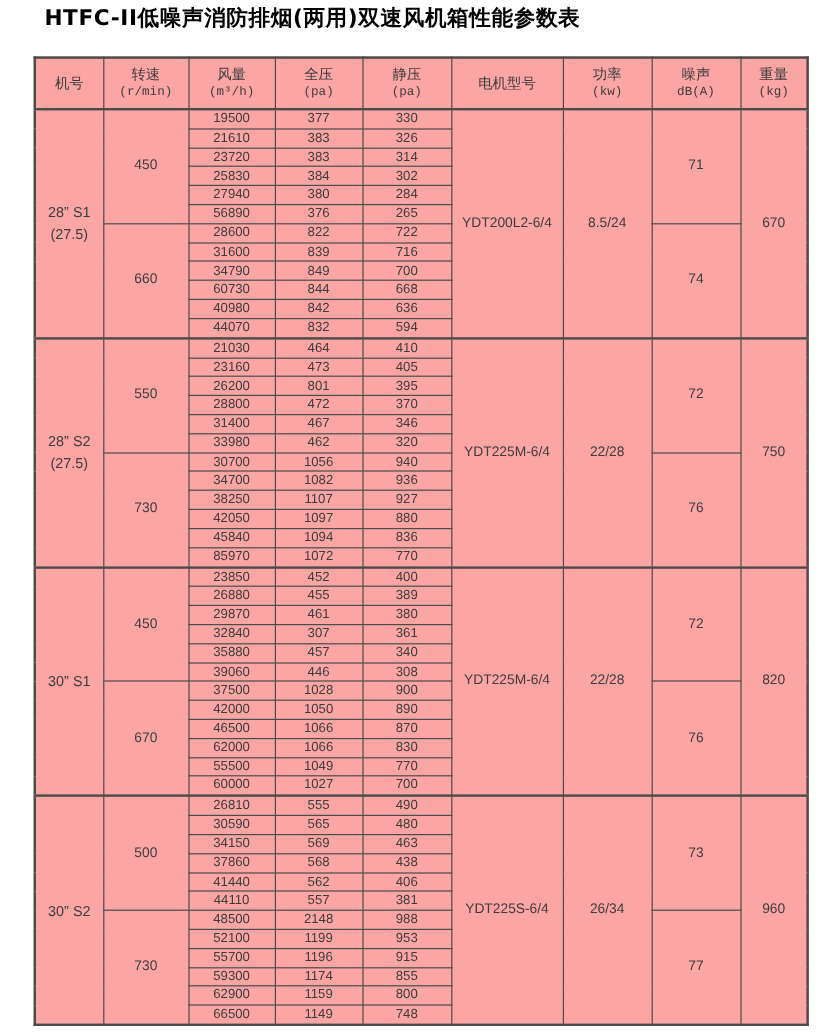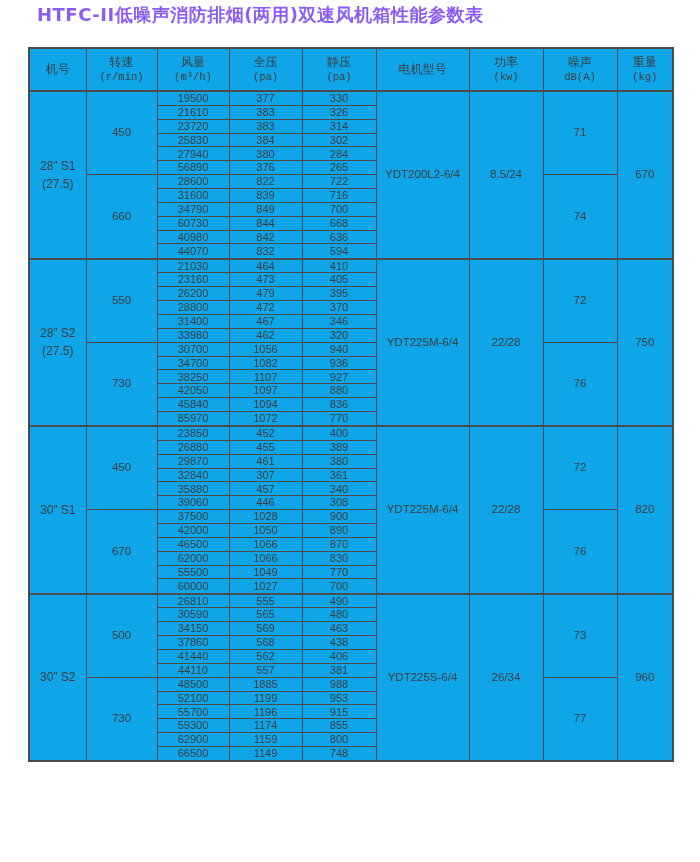--- a/index.html
+++ b/index.html
@@ -2,27 +2,27 @@
 <html><head>
 <meta charset="utf-8">
 <style>
   html,body{margin:0;padding:0;}
   body{
     width:700px;height:862px;background:#ffffff;position:relative;
     font-family:"Liberation Sans","DejaVu Sans",sans-serif;color:#3c3c3c;
   }
   .title{
     position:absolute;left:37px;top:3px;
-    font-size:18px;font-weight:bold;color:#8b5cf6;letter-spacing:.5px;
+    font-size:18px;font-weight:bold;color:#000000;letter-spacing:.5px;
     font-family:"DejaVu Sans","Liberation Sans",sans-serif;white-space:nowrap;
   }
   table.ptable{
-    position:absolute;left:28px;top:47px;width:644px;height:715px;
+    position:absolute;left:28px;top:47px;width:644px;height:808px;
     border-collapse:collapse;table-layout:fixed;
-    border:2px solid #4b4b4b;background:#0ea5e9;
+    border:2px solid #4b4b4b;background:#fca5a5;
   }
   .ptable th,.ptable td{
     border:1px solid #4b4b4b;text-align:center;vertical-align:middle;
     padding:0;font-size:11px;font-weight:normal;color:#3c3c3c;line-height:1.15;
     overflow:hidden;white-space:nowrap;
   }
   .ptable thead tr{height:43px;}
   .ptable tbody{border-top:2px solid #4b4b4b;}
   .ptable th{font-size:12px;font-weight:normal;}
   .ptable th .unit{font-size:10.5px;margin-top:2px;font-family:Liberation Mono, monospace;}
@@ -173,21 +173,21 @@
         <td rowspan="6" class="noise">72</td>
         <td rowspan="12" class="weight">750</td>
       </tr>
       <tr>
         <td>23160</td>
         <td>473</td>
         <td>405</td>
       </tr>
       <tr>
         <td>26200</td>
-        <td>479</td>
+        <td>801</td>
         <td>395</td>
       </tr>
       <tr>
         <td>28800</td>
         <td>472</td>
         <td>370</td>
       </tr>
       <tr>
         <td>31400</td>
         <td>467</td>
@@ -338,21 +338,21 @@
         <td>406</td>
       </tr>
       <tr>
         <td>44110</td>
         <td>557</td>
         <td>381</td>
       </tr>
       <tr>
         <td rowspan="6" class="speed">730</td>
         <td>48500</td>
-        <td>1885</td>
+        <td>2148</td>
         <td>988</td>
         <td rowspan="6" class="noise">77</td>
       </tr>
       <tr>
         <td>52100</td>
         <td>1199</td>
         <td>953</td>
       </tr>
       <tr>
         <td>55700</td>

